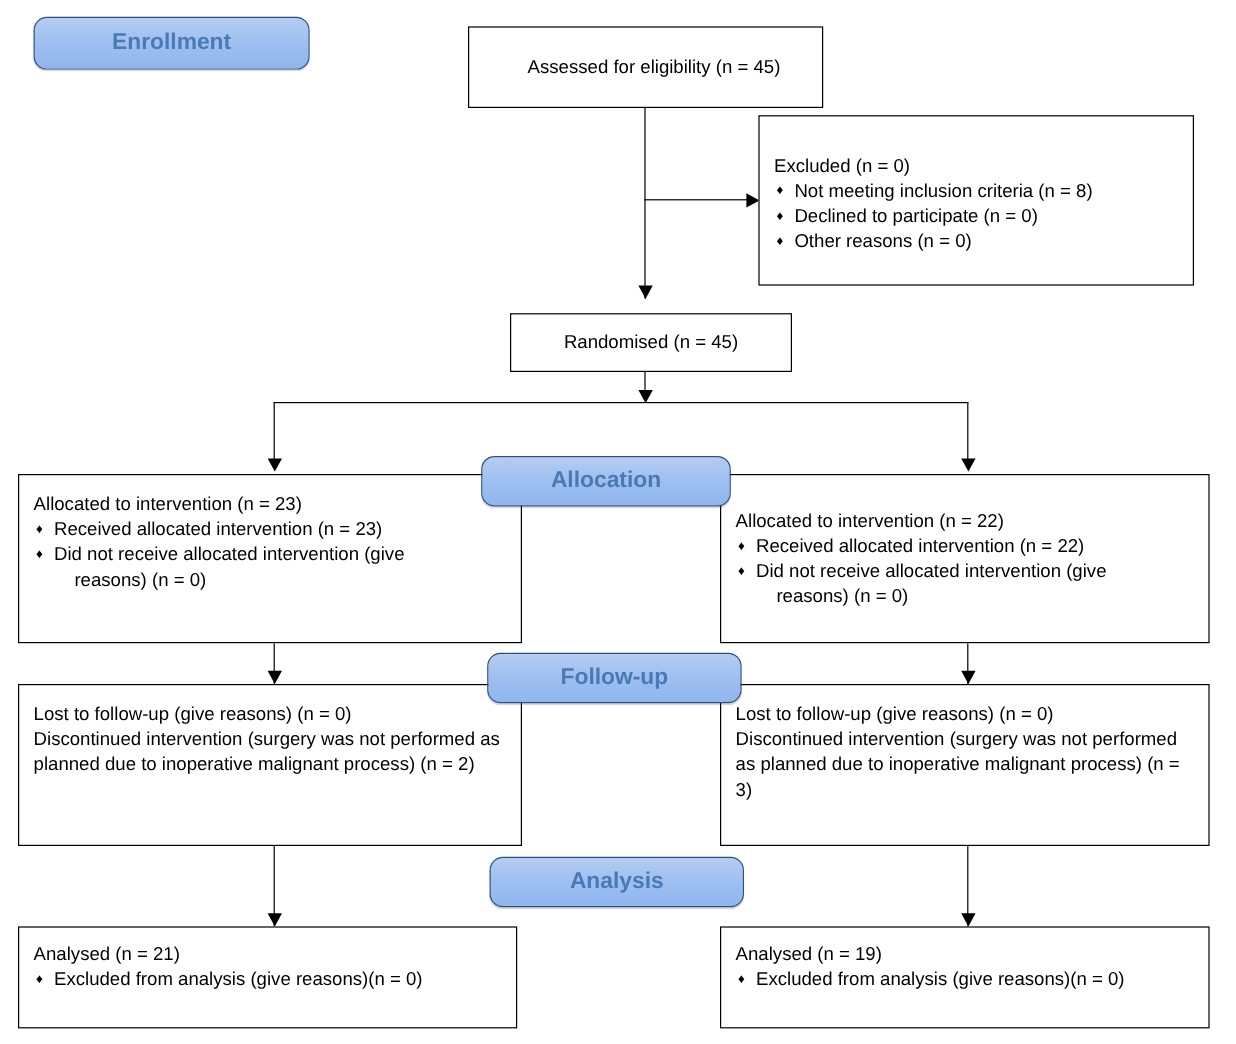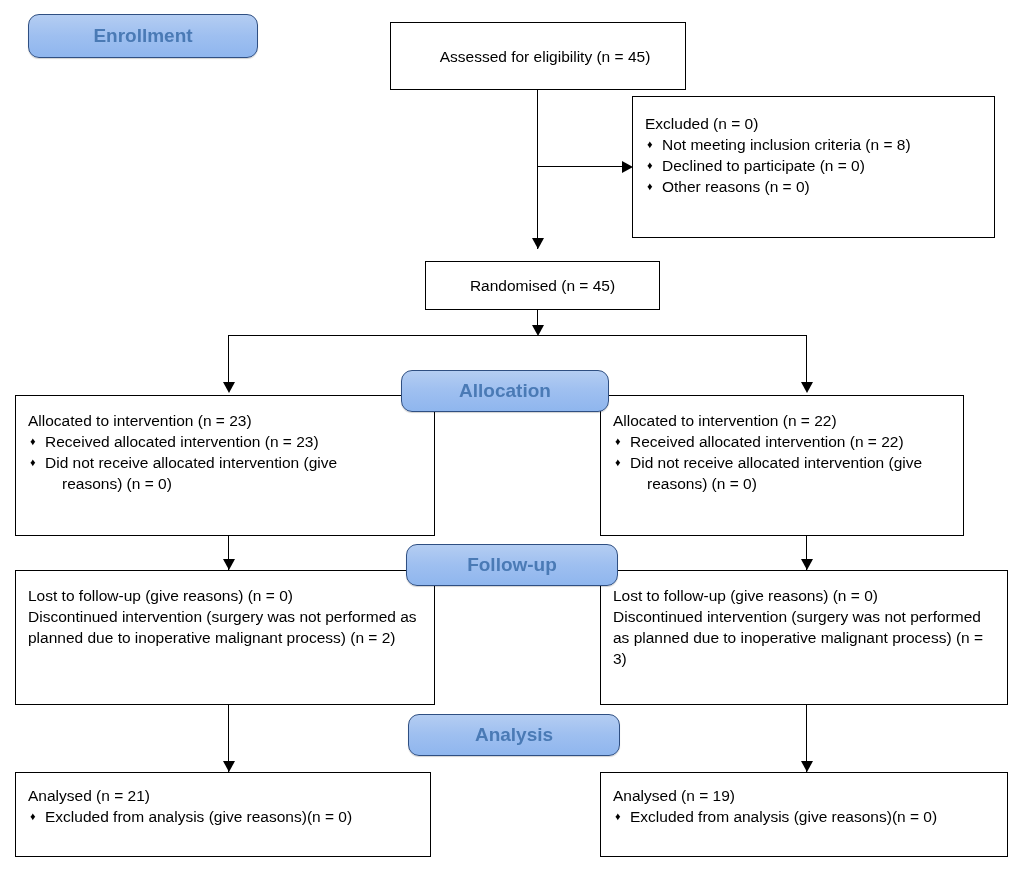--- a/index.html
+++ b/index.html
@@ -122,21 +122,21 @@
   <div class="box center" style="left:390px; top:22px; width:296px; height:68px;padding-left:14px;">
     <span class="box-line">Assessed for eligibility (n = 45)</span>
   </div>
 
   <div class="vline" style="left:537px; top:83px; height:166px;"></div>
   <div class="arrow-down" style="left:532px; top:238px;"></div>
 
   <div class="hline" style="left:537px; top:166px; width:88px;"></div>
   <div class="arrow-right" style="left:622px; top:161px;"></div>
 
-  <div class="box" style="left:632px; top:96px; width:363px; height:142px; padding-top:16px;">
+  <div class="box" style="left:632px; top:96px; width:363px; height:142px; padding-top:31px;">
     <div class="box-line">Excluded (n = 0)</div>
     <ul class="bullets">
       <li>
         <span class="dia">♦</span>
         <span>Not meeting inclusion criteria (n = 8)</span>
       </li>
       <li>
         <span class="dia">♦</span>
         <span>Declined to participate (n = 0)</span>
       </li>
@@ -153,40 +153,40 @@
 
   <div class="vline" style="left:537px; top:298px; height:34px;"></div>
   <div class="arrow-down" style="left:532px; top:325px;"></div>
 
   <div class="hline" style="left:228px; top:335px; width:579px;"></div>
   <div class="vline" style="left:228px; top:335px; height:49px;"></div>
   <div class="arrow-down" style="left:223px; top:382px;"></div>
   <div class="vline" style="left:806px; top:335px; height:49px;"></div>
   <div class="arrow-down" style="left:801px; top:382px;"></div>
 
-  <div class="pill" style="left:401px; top:370px; width:208px; height:42px;">
+  <div class="pill" style="left:401px; top:380px; width:208px; height:42px;">
     <span>Allocation</span>
   </div>
 
   <div class="box" style="left:15px; top:395px; width:420px; height:141px; padding-top:14px;">
     <div class="box-line">Allocated to intervention (n = 23)</div>
     <ul class="bullets">
       <li>
         <span class="dia">♦</span>
         <span>Received allocated intervention (n = 23)</span>
       </li>
       <li>
         <span class="dia">♦</span>
         <span>Did not receive allocated intervention (give</span>
         <span class="cont">reasons) (n = 0)</span>
       </li>
     </ul>
   </div>
 
-  <div class="box" style="left:600px; top:395px; width:364px; height:141px; padding-top:14px;">
+  <div class="box" style="left:600px; top:395px; width:408px; height:141px; padding-top:28px;">
     <div class="box-line">Allocated to intervention (n = 22)</div>
     <ul class="bullets">
       <li>
         <span class="dia">♦</span>
         <span>Received allocated intervention (n = 22)</span>
       </li>
       <li>
         <span class="dia">♦</span>
         <span>Did not receive allocated intervention (give</span>
         <span class="cont">reasons) (n = 0)</span>

